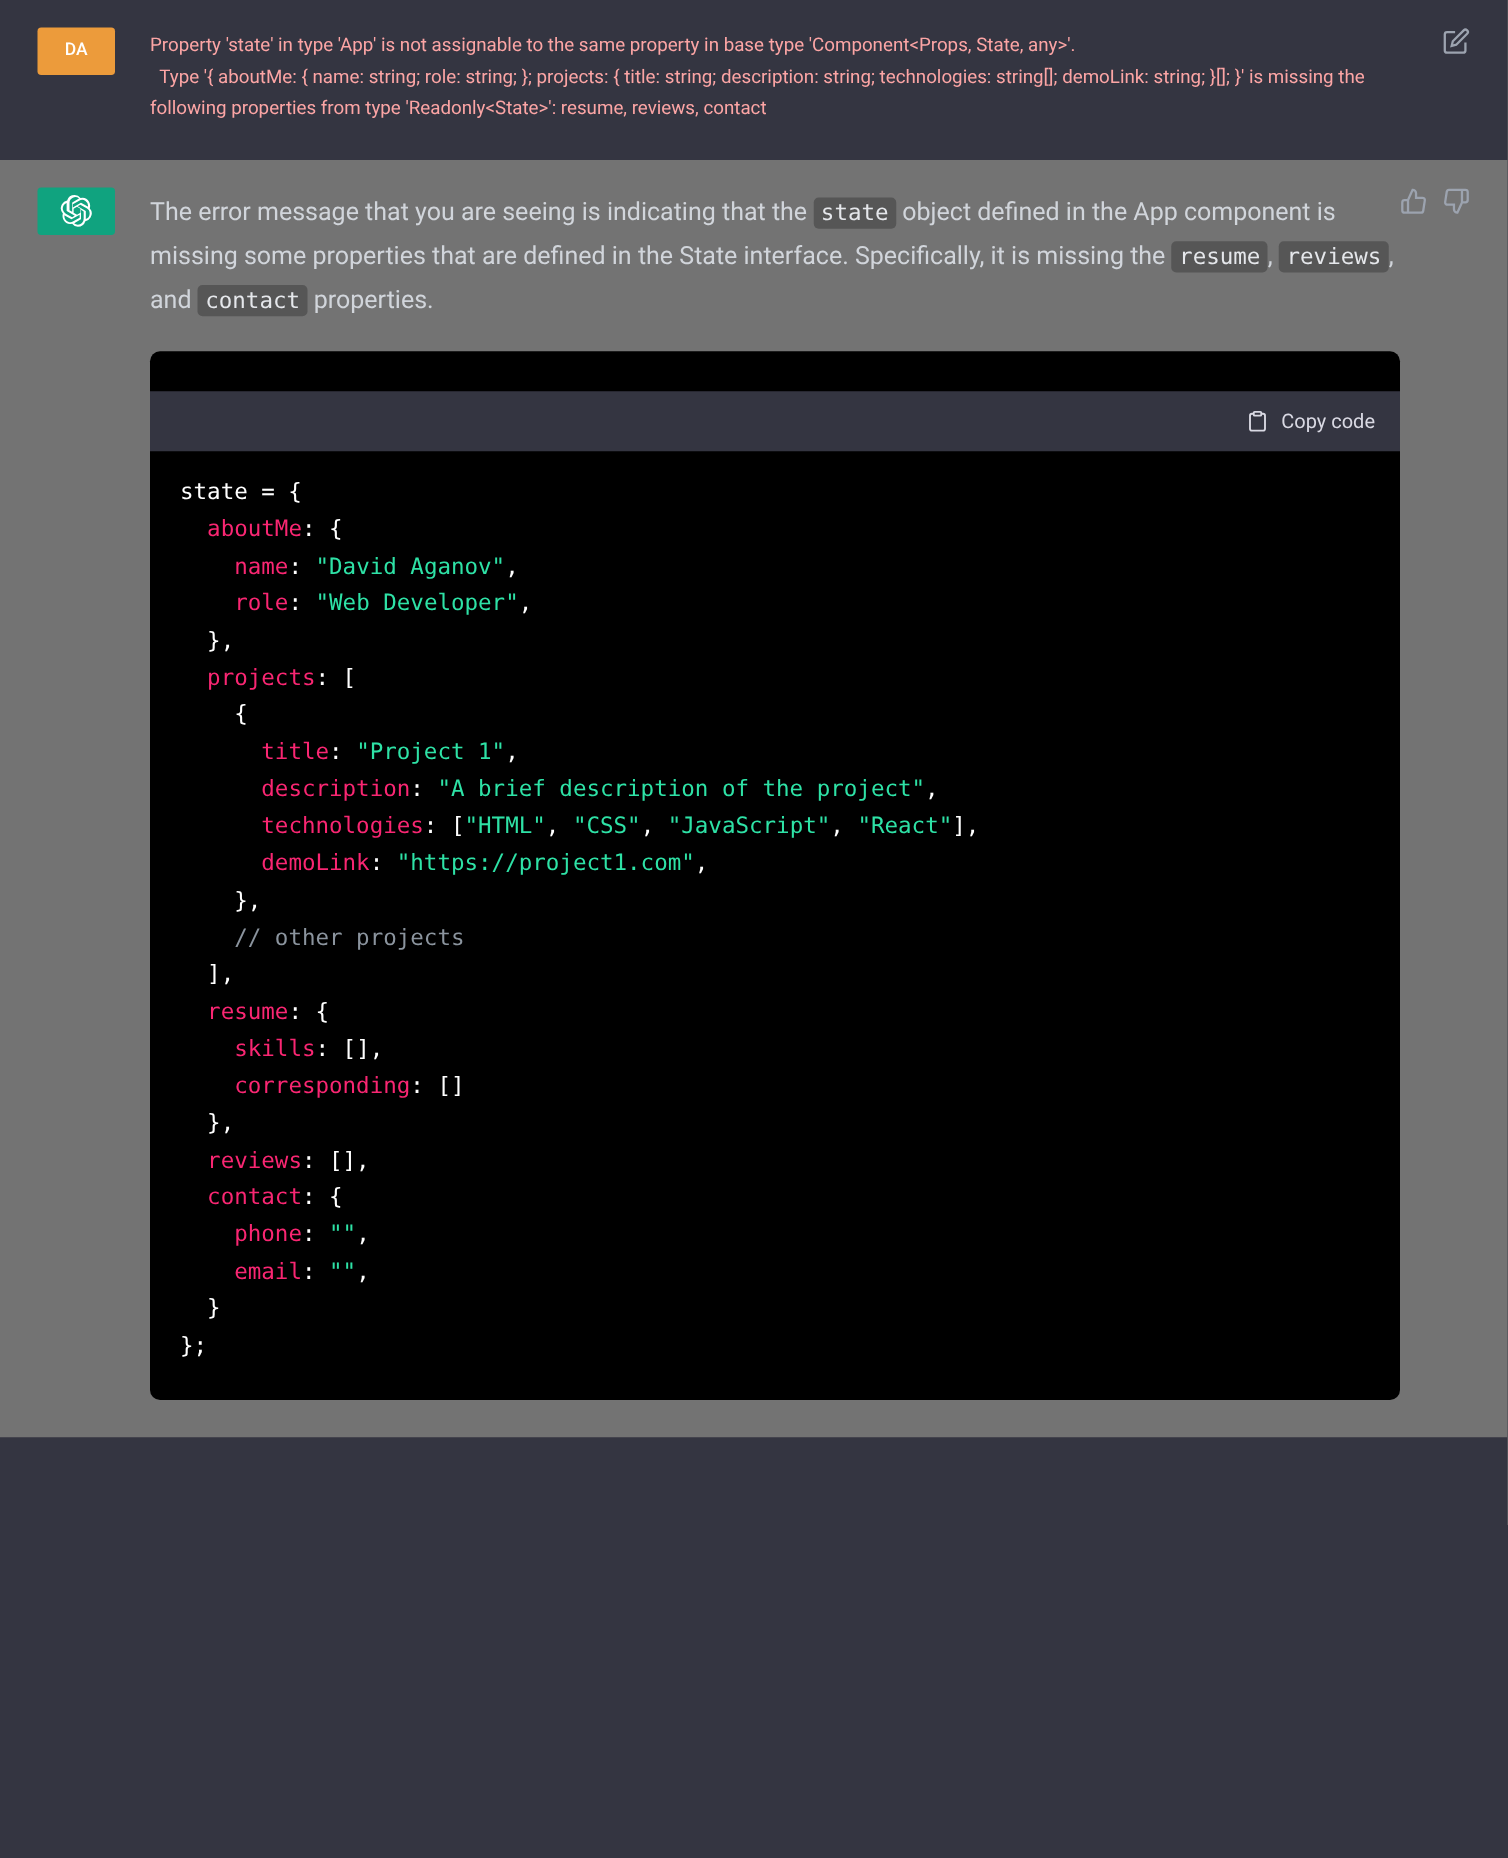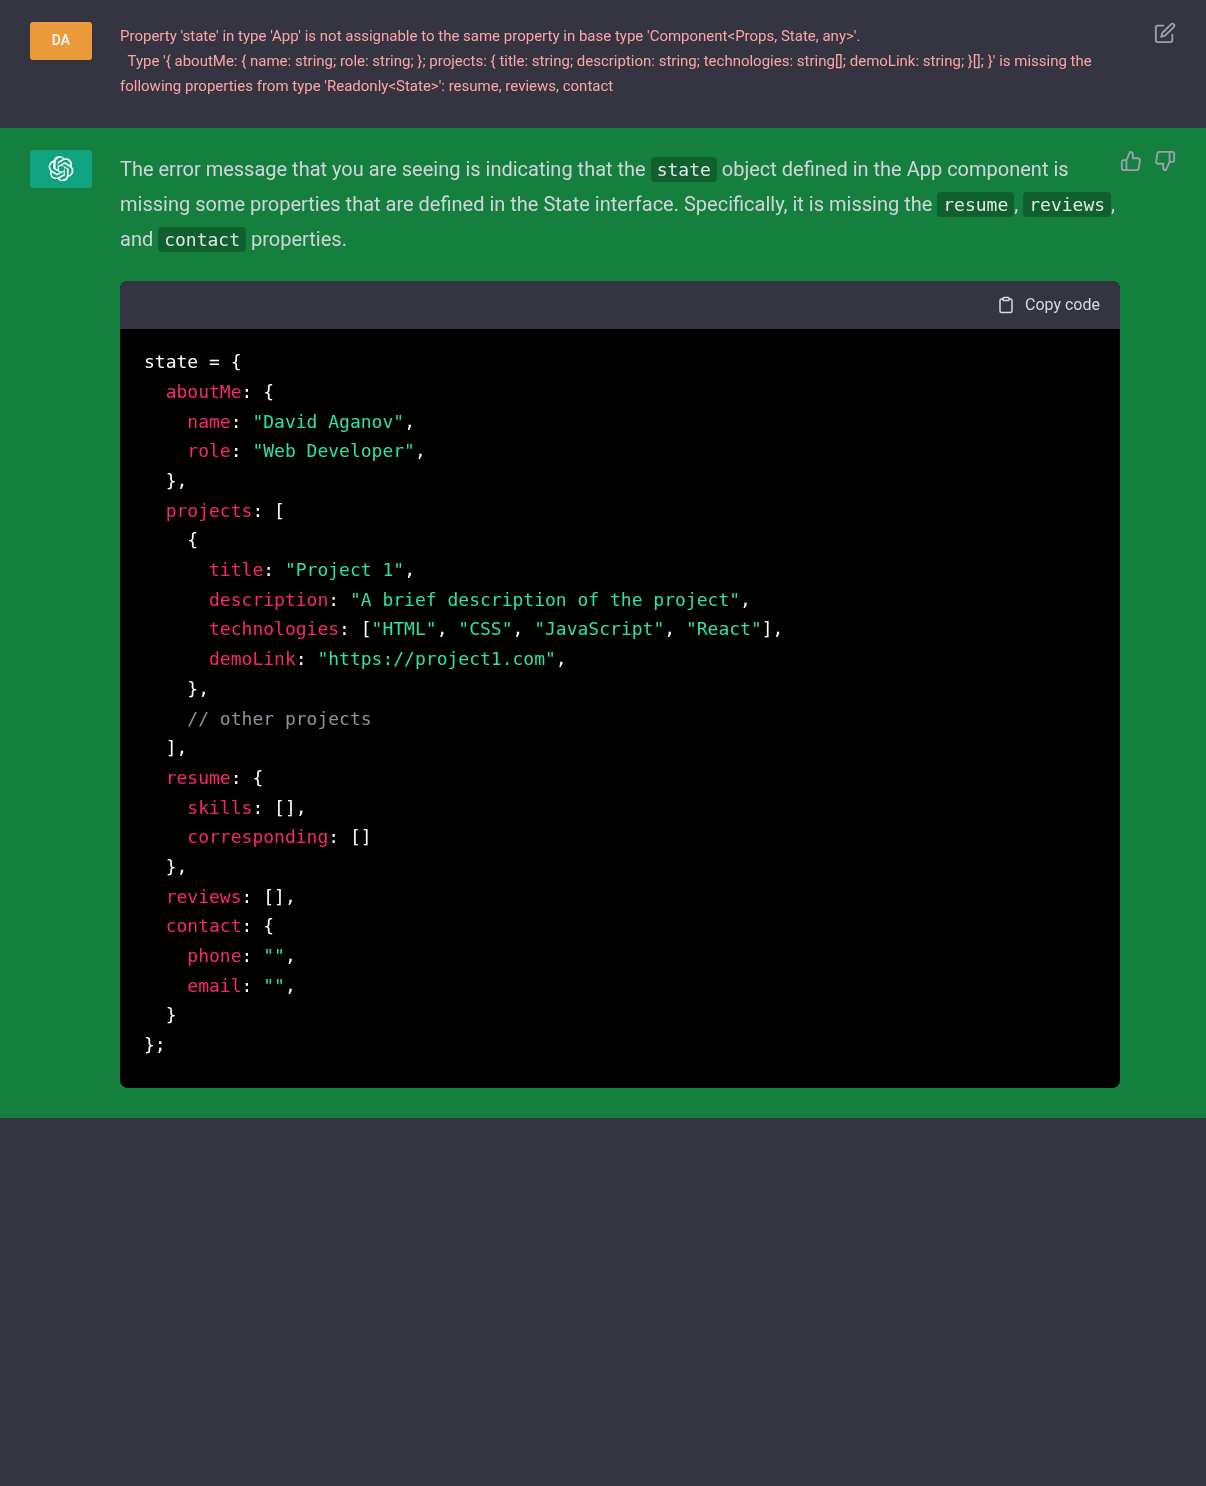--- a/index.html
+++ b/index.html
@@ -17,21 +17,21 @@
     .message-row {
       display: flex;
       padding: 22px 30px 30px 30px;
       gap: 28px;
       position: relative;
     }
     .message-user {
       background: #343541;
     }
     .message-assistant {
-      background: #15803d;
+      background: #737373;
     }
     .avatar {
       width: 62px;
       height: 38px;
       border-radius: 3px;
       flex-shrink: 0;
       display: flex;
       align-items: center;
       justify-content: center;
       font-size: 14px;
@@ -101,20 +101,21 @@
       border-radius: 8px;
       overflow: hidden;
       margin-top: 4px;
     }
     .code-header {
       background: #343541;
       padding: 10px 20px;
       display: flex;
       justify-content: flex-end;
       align-items: center;
+      margin-top: 32px;
     }
     .copy-btn {
       display: flex;
       align-items: center;
       gap: 10px;
       color: #d9d9e3;
       font-size: 16px;
       cursor: pointer;
     }
     .copy-btn svg {

